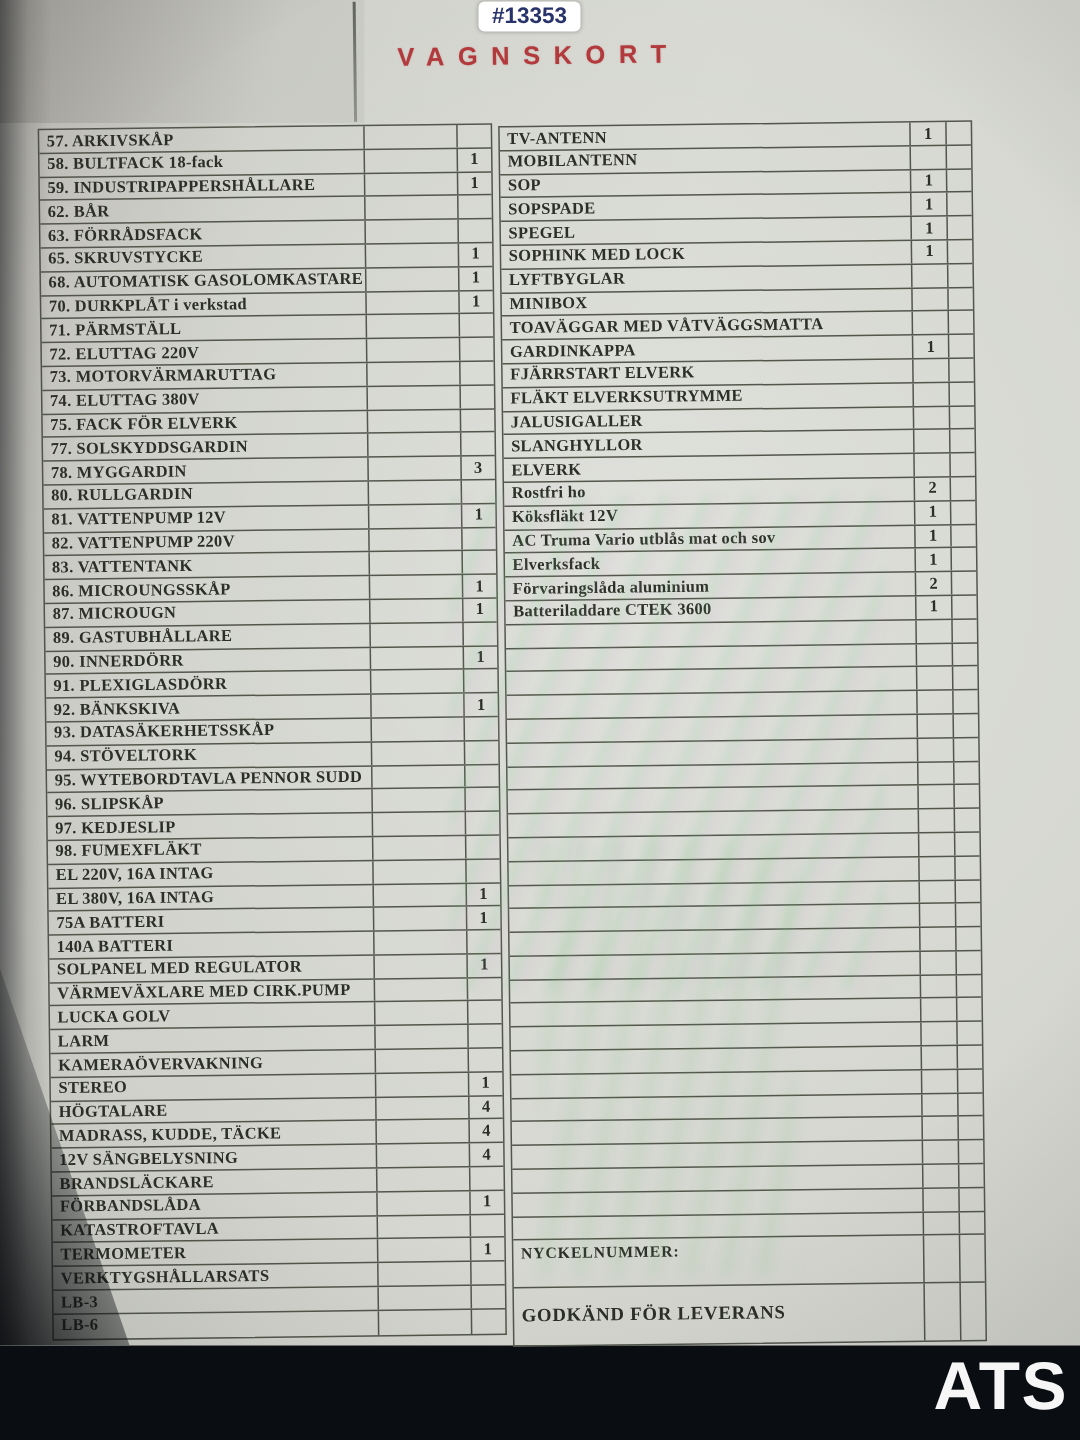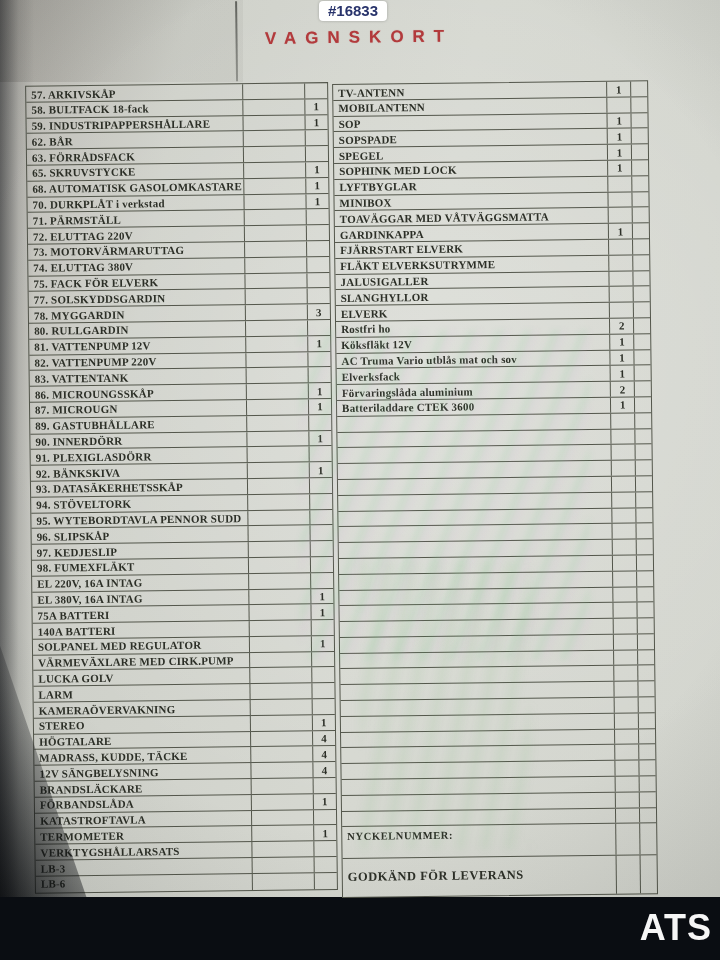--- a/index.html
+++ b/index.html
@@ -105,21 +105,21 @@
     border-radius:50%;
   }
   .brand{
     position:absolute;left:0;bottom:-4px;width:720px;text-align:center;
     font-family:"Liberation Sans", sans-serif;font-weight:bold;
     font-size:18px;letter-spacing:3px;color:#6b5b34;opacity:0.9;
   }
   .ats{
     position:absolute;right:8px;bottom:14px;
     font-family:"Liberation Sans", sans-serif;font-weight:bold;
-    font-size:36px;letter-spacing:1px;color:#f6f6f6;line-height:1;
+    font-size:45px;letter-spacing:1px;color:#f6f6f6;line-height:1;
   }
 </style>
 </head>
 <body>
 
 <div class="screen">
 
   <div class="paper">
     <div class="paper-topleft-shade"></div>
 
@@ -734,18 +734,18 @@
           </div>
         </div>
     </div>
 
     <div class="moire"></div>
     <div class="moire2"></div>
     <div class="left-edge-shade"></div>
     <div class="corner-wedge"></div>
     <div class="vignette"></div>
 
-    <div class="badge">#16833</div>
+    <div class="badge">#13353</div>
   </div>
 
 
   <div class="ats">ATS</div>
 </div>
 
 </body></html>

